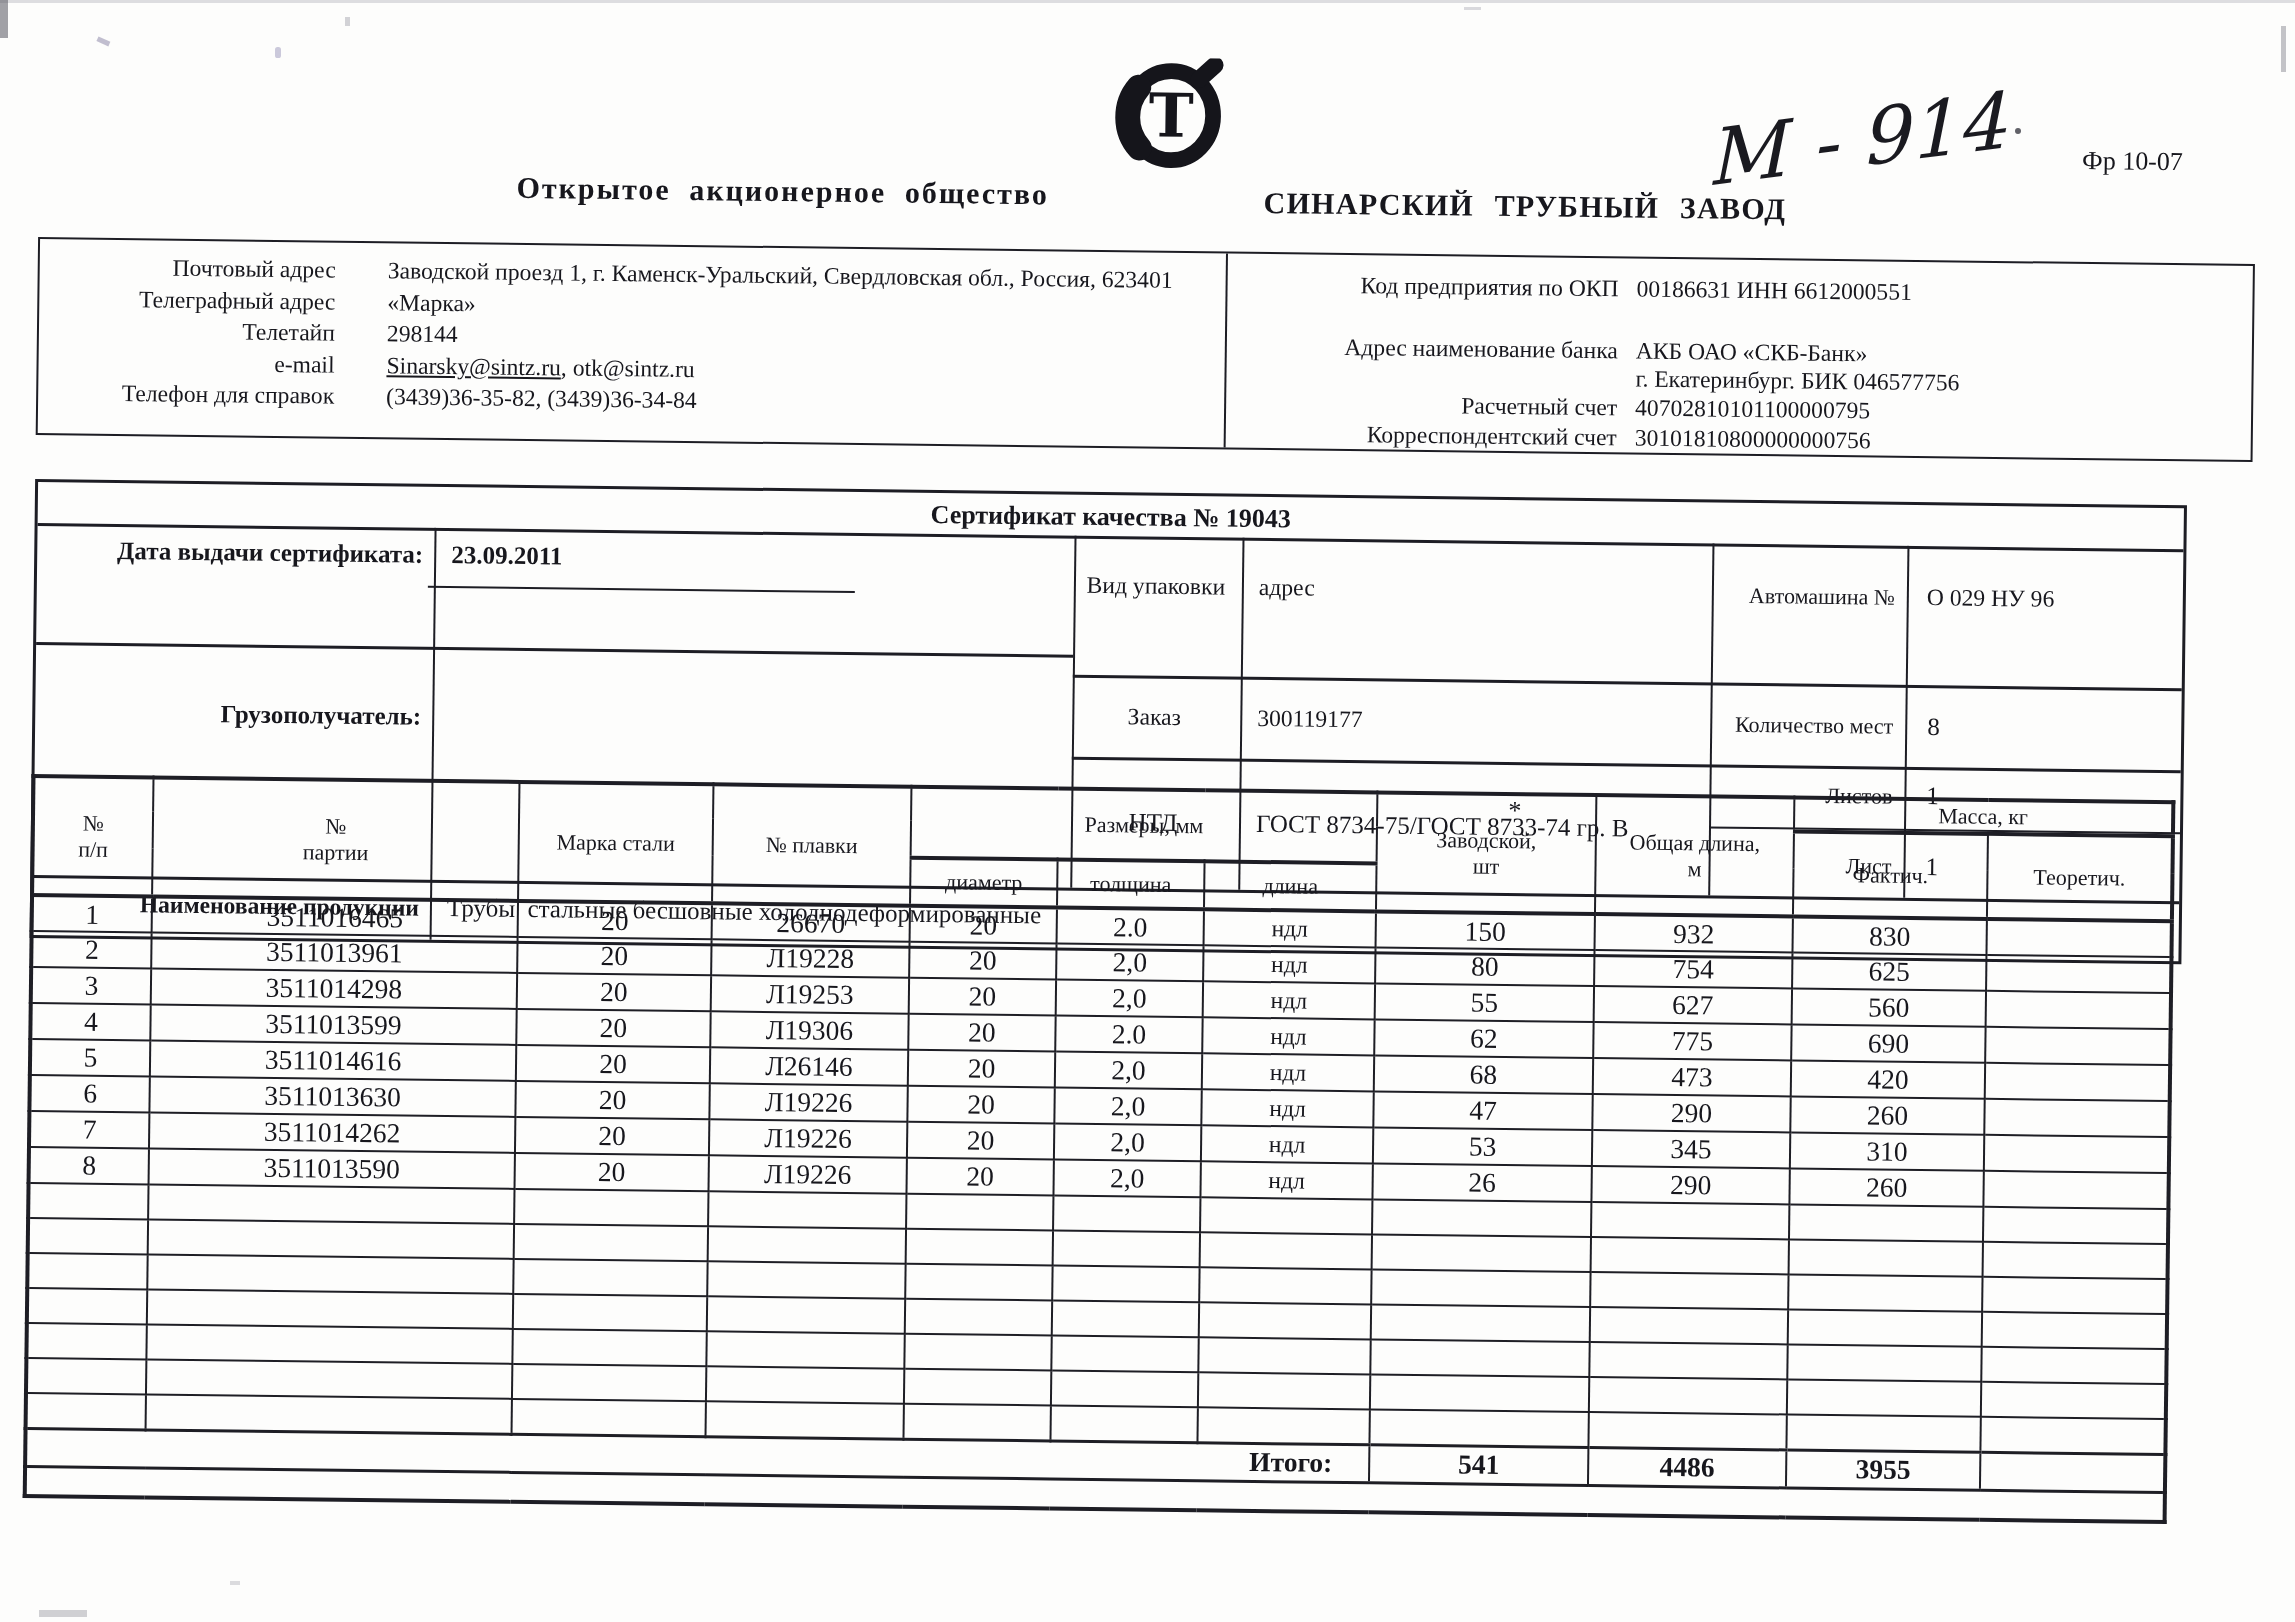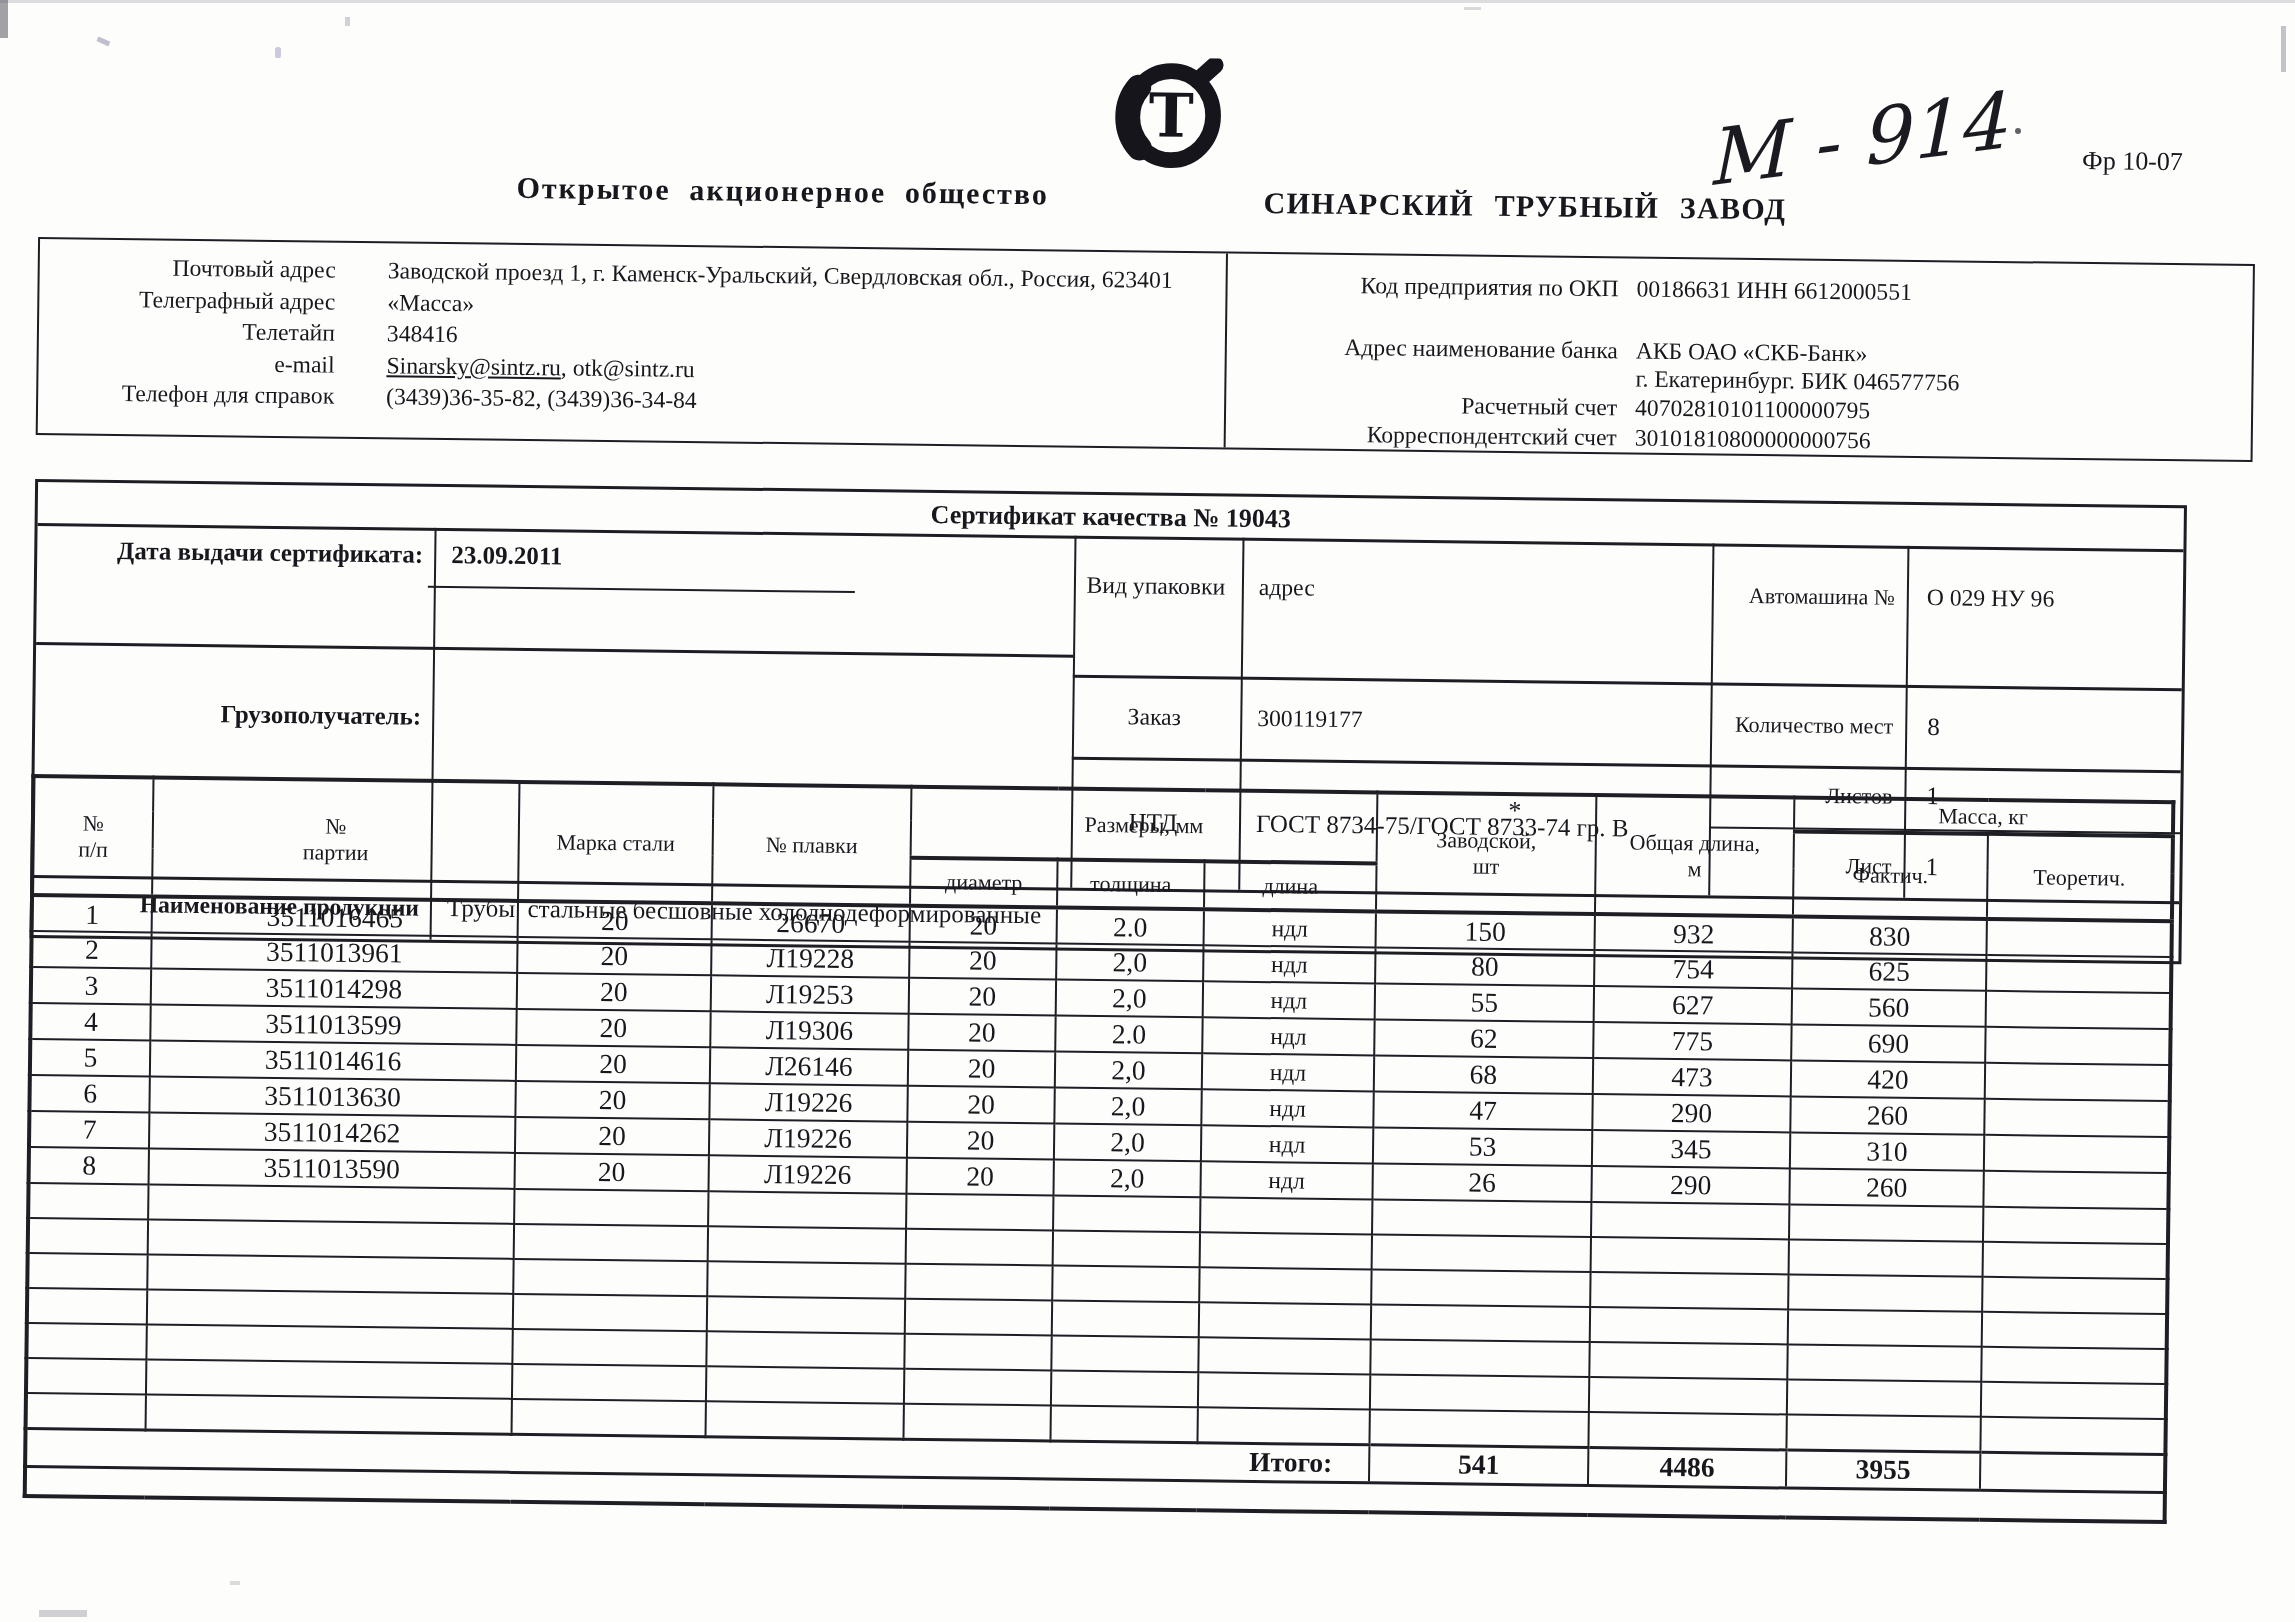--- a/index.html
+++ b/index.html
@@ -91,22 +91,22 @@
     <div class="addr">
       <div class="vdiv"></div>
 
       <div class="lblbox" style="left:0;top:14.4px;width:296px;">Почтовый адрес</div>
       <div class="lblbox" style="left:0;top:46px;width:296px;">Телеграфный адрес</div>
       <div class="lblbox" style="left:0;top:77px;width:296px;">Телетайп</div>
       <div class="lblbox" style="left:0;top:109px;width:296px;">e-mail</div>
       <div class="lblbox" style="left:0;top:140px;width:296px;">Телефон для справок</div>
 
       <div class="lbl" style="left:348px;top:14.4px;">Заводской проезд 1, г. Каменск-Уральский, Свердловская обл., Россия, 623401</div>
-      <div class="lbl" style="left:348px;top:46px;">«Масса»</div>
-      <div class="lbl" style="left:348px;top:77px;">348416</div>
+      <div class="lbl" style="left:348px;top:46px;">«Марка»</div>
+      <div class="lbl" style="left:348px;top:77px;">298144</div>
       <div class="lbl" style="left:348px;top:109px;"><span style="text-decoration:underline;">Sinarsky@sintz.ru</span><span>, otk@sintz.ru</span></div>
       <div class="lbl" style="left:348px;top:140px;">(3439)36-35-82, (3439)36-34-84</div>
 
       <div class="lblbox" style="left:1211px;top:17px;width:368px;">Код предприятия по ОКП</div>
       <div class="lblbox" style="left:1211px;top:79px;width:368px;">Адрес наименование банка</div>
       <div class="lblbox" style="left:1211px;top:136px;width:368px;">Расчетный счет</div>
       <div class="lblbox" style="left:1211px;top:166px;width:368px;">Корреспондентский счет</div>
 
       <div class="lbl" style="left:1597px;top:17px;">00186631 ИНН 6612000551</div>
       <div class="lbl" style="left:1597px;top:79px;">АКБ ОАО «СКБ-Банк»</div>

